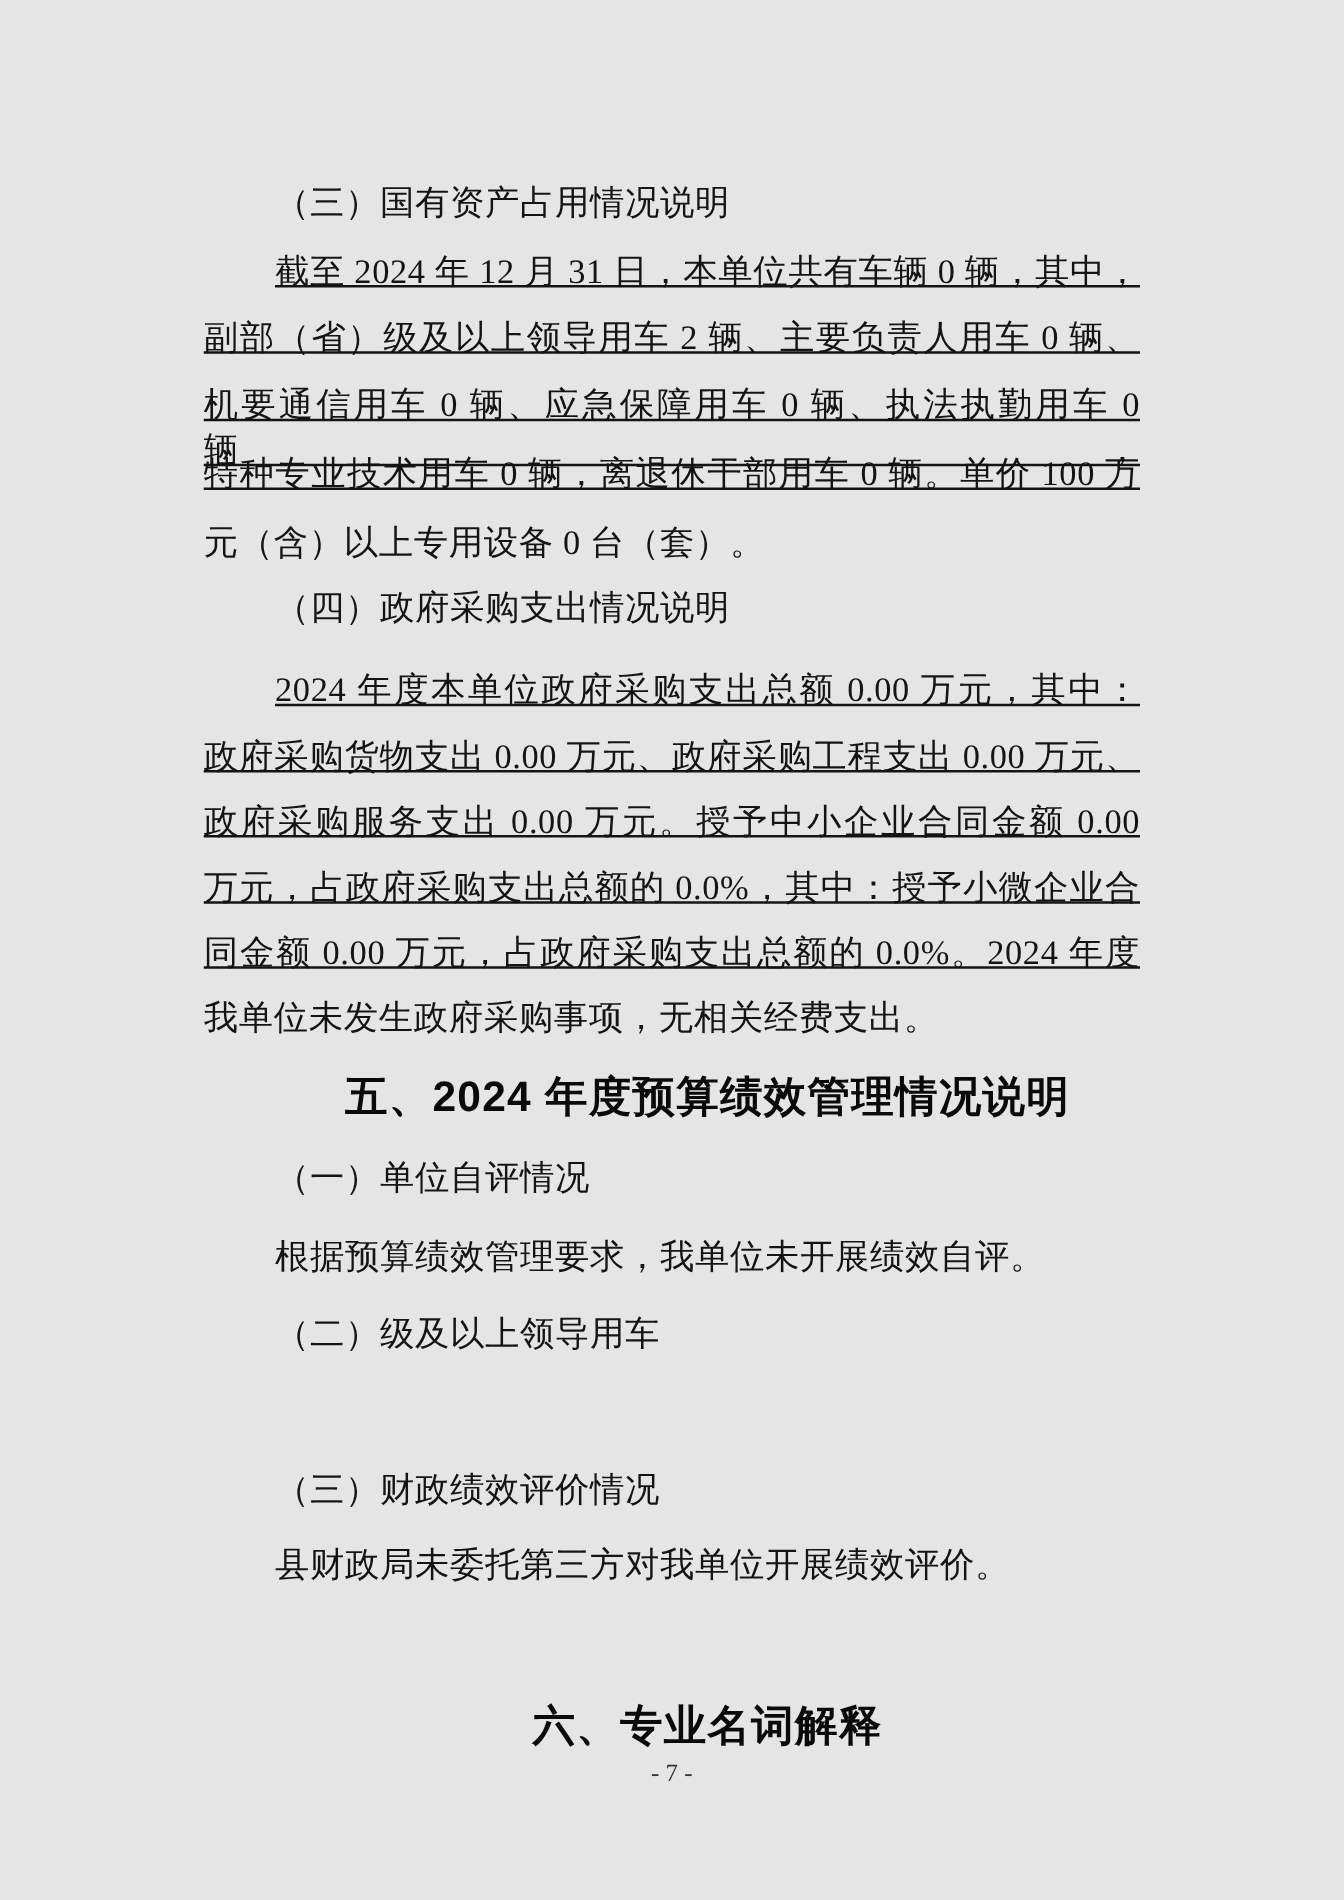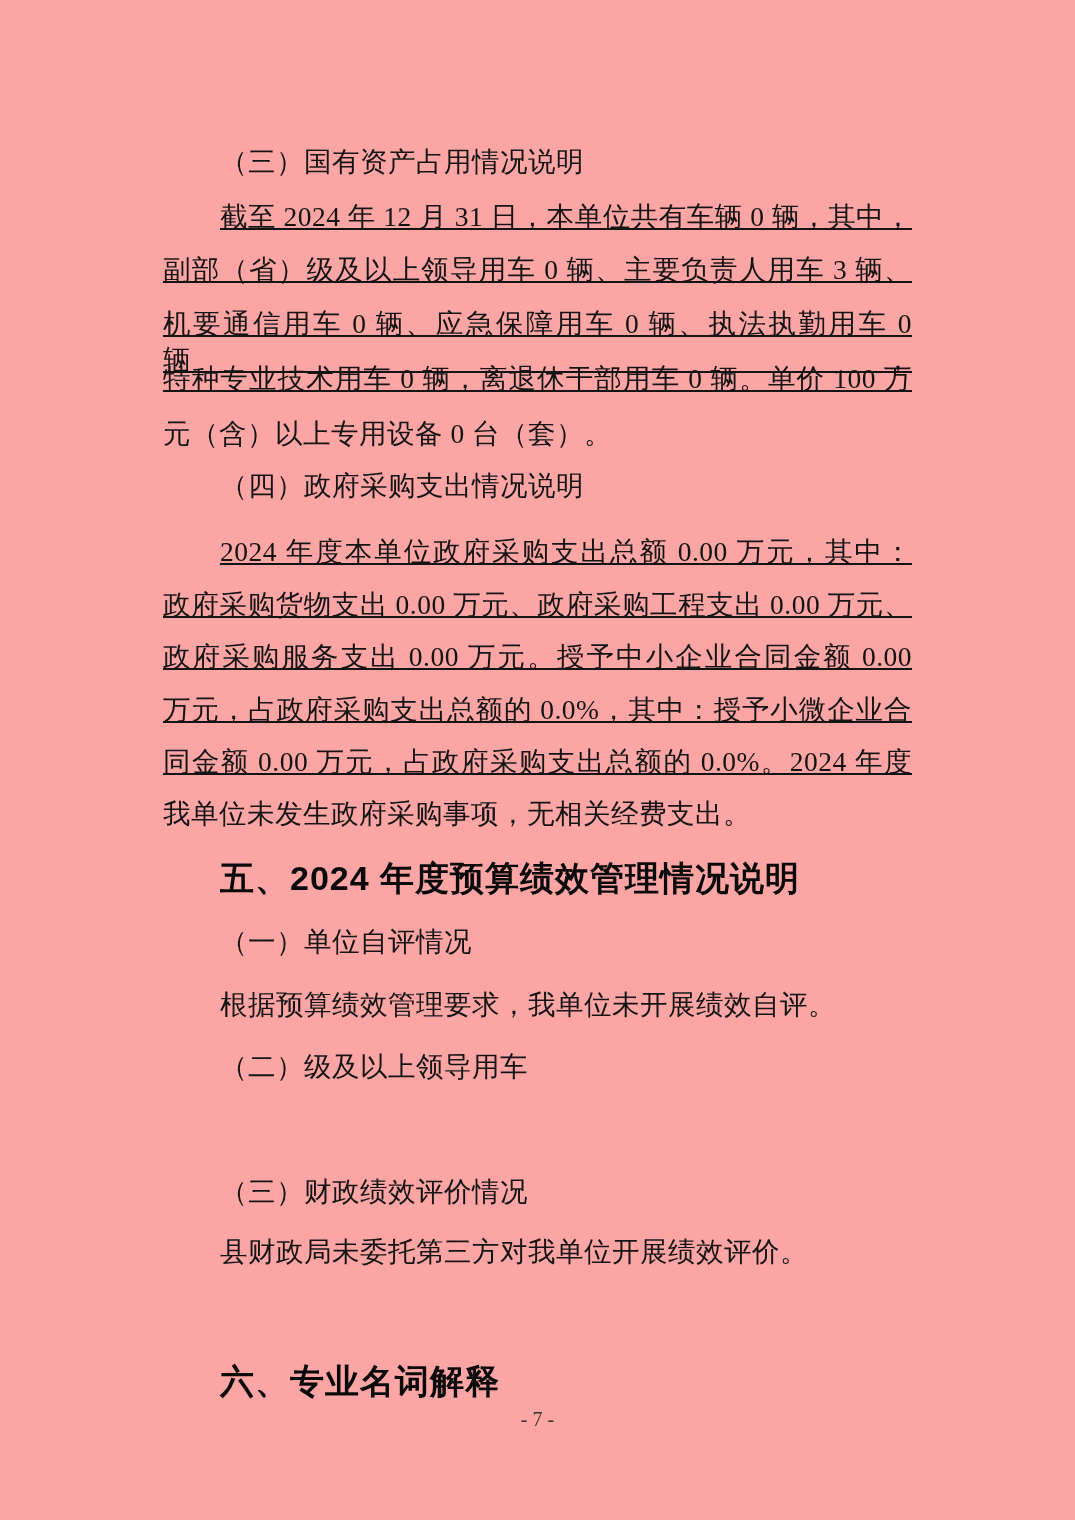--- a/index.html
+++ b/index.html
@@ -8,21 +8,21 @@
     height: 1520px;
     background: #ffffff;
     position: relative;
     overflow: hidden;
     font-family: "Liberation Serif", "DejaVu Serif", serif;
   }
   .page {
     position: absolute;
     left: 0; top: 0;
     width: 1075px; height: 1520px;
-    background: #fca5a5;
+    background: #e5e5e5;
   }
   .line {
     position: absolute;
     left: 163px;
     width: 749px;
     box-sizing: border-box;
     font-size: 27.5px;
     line-height: 36px;
     color: #141414;
     letter-spacing: 0.5px;
@@ -35,40 +35,41 @@
     text-justify: inter-character;
     text-decoration: underline;
   }
   .heading {
     font-family: "Liberation Sans", "DejaVu Sans", sans-serif;
     font-weight: bold;
     font-size: 34px;
     line-height: 42px;
     color: #0a0a0a;
     letter-spacing: 1px;
+    text-align: center;
   }
   .page-number {
     position: absolute;
     left: 0;
     width: 1075px;
     text-align: center;
     font-size: 20px;
     line-height: 26px;
     color: #333333;
     font-family: "Liberation Serif", "DejaVu Serif", serif;
   }
 </style>
 </head>
 <body>
 
 <div class="page">
 
   <div class="line indent" style="top:144px">（三）国有资产占用情况说明</div>
   <div class="line indent full" style="top:199px">截至 2024 年 12 月 31 日，本单位共有车辆 0 辆，其中，</div>
-  <div class="line full" style="top:252px">副部（省）级及以上领导用车 0 辆、主要负责人用车 3 辆、</div>
+  <div class="line full" style="top:252px">副部（省）级及以上领导用车 2 辆、主要负责人用车 0 辆、</div>
   <div class="line full" style="top:306px">机要通信用车 0 辆、应急保障用车 0 辆、执法执勤用车 0 辆，</div>
   <div class="line full" style="top:361px">特种专业技术用车 0 辆，离退休干部用车 0 辆。单价 100 万</div>
   <div class="line" style="top:416px">元（含）以上专用设备 0 台（套）。</div>
   <div class="line indent" style="top:468px">（四）政府采购支出情况说明</div>
   <div class="line indent full" style="top:534px">2024 年度本单位政府采购支出总额 0.00 万元，其中：</div>
   <div class="line full" style="top:587px">政府采购货物支出 0.00 万元、政府采购工程支出 0.00 万元、</div>
   <div class="line full" style="top:639px">政府采购服务支出 0.00 万元。授予中小企业合同金额 0.00</div>
   <div class="line full" style="top:692px">万元，占政府采购支出总额的 0.0%，其中：授予小微企业合</div>
   <div class="line full" style="top:744px">同金额 0.00 万元，占政府采购支出总额的 0.0%。2024 年度</div>
   <div class="line" style="top:796px">我单位未发生政府采购事项，无相关经费支出。</div>

